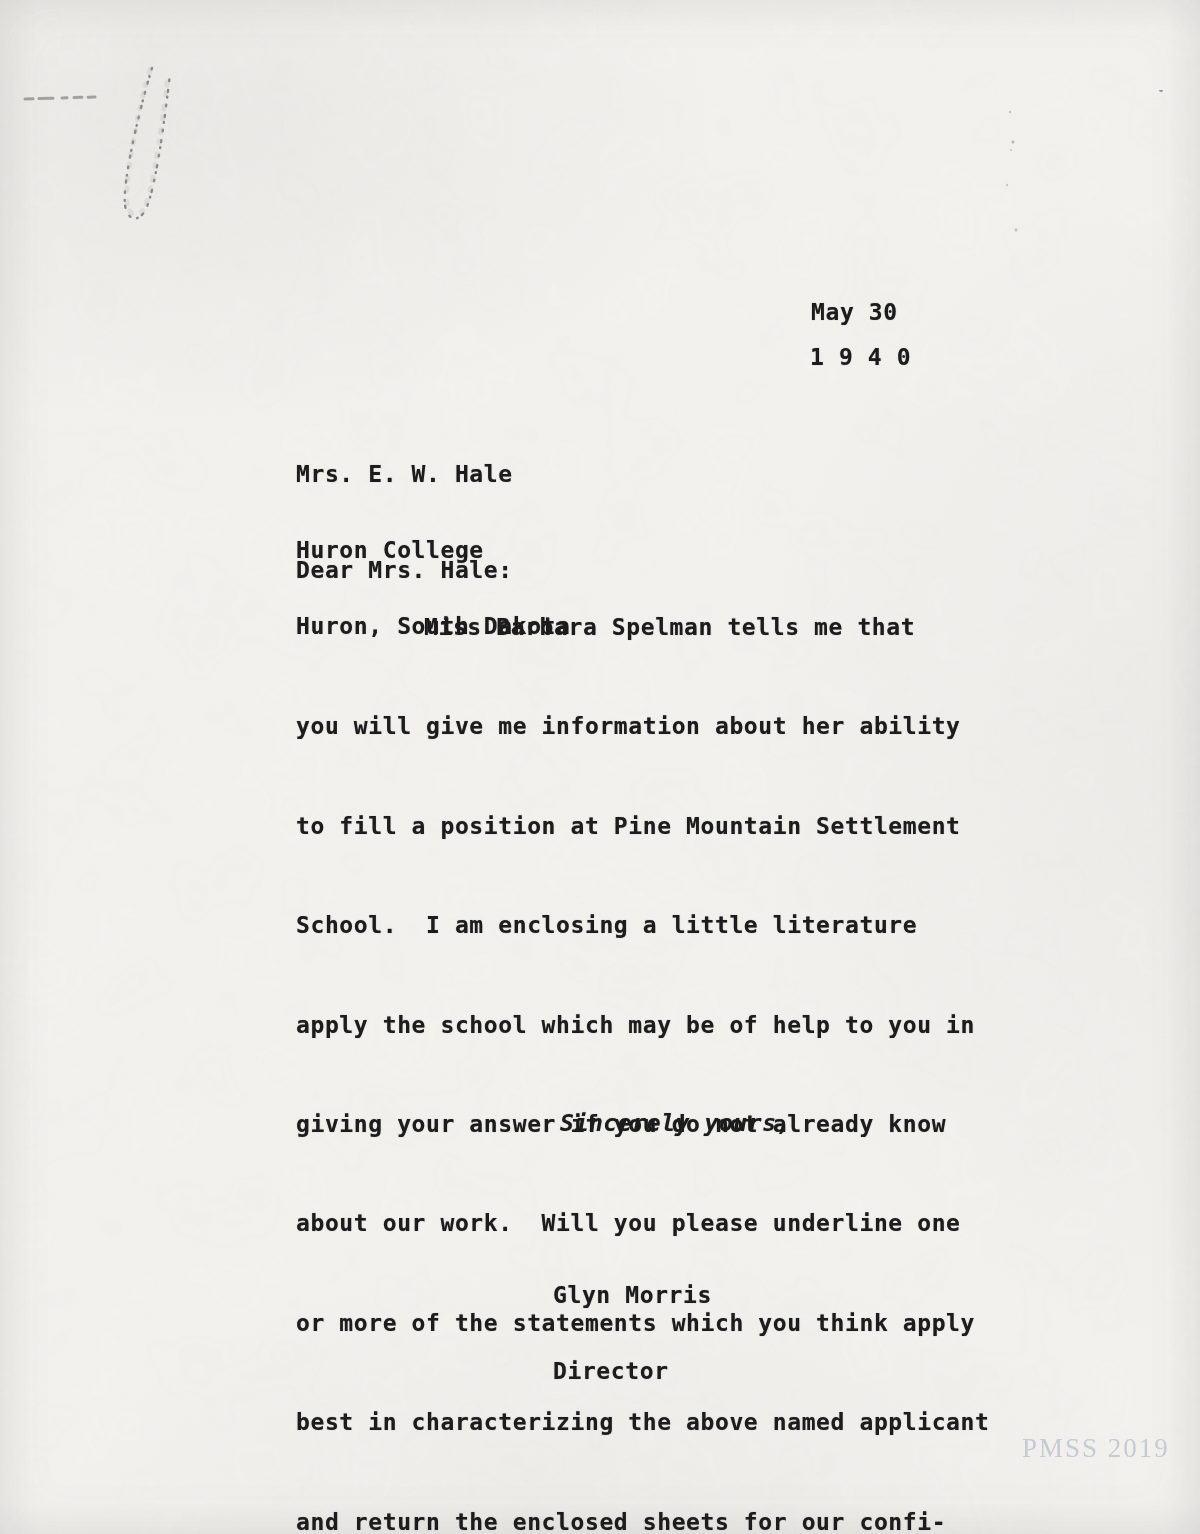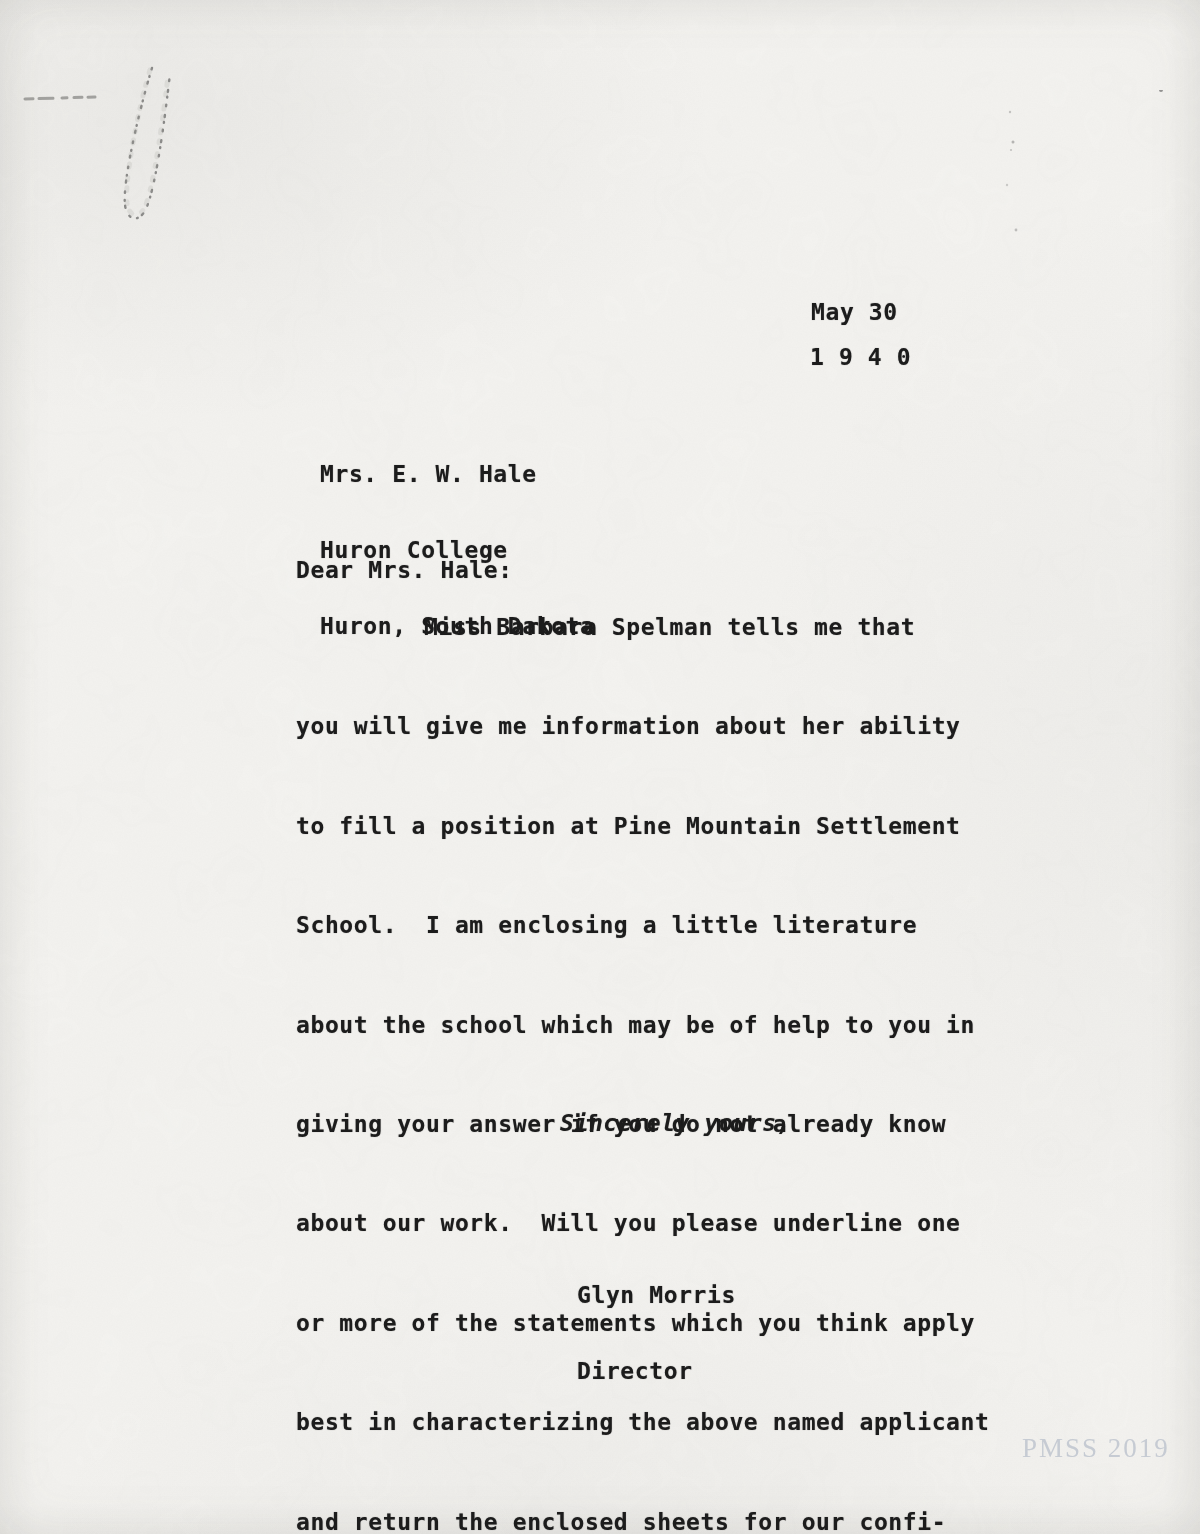--- a/index.html
+++ b/index.html
@@ -19,21 +19,21 @@
     position:absolute;
     font-family:"DejaVu Sans Mono", monospace;
     font-weight:700;
     font-size:23px;
     letter-spacing:0.6px;
     color:#1c1c1c;
     text-shadow:0 0 1px rgba(25,25,25,0.45);
     white-space:pre;
     padding-left:24px;
   }
-  .addr-block div, .sig-block div{line-height:24px;margin-left:24px;}
+  .addr-block div, .sig-block div{line-height:24px;}
   .body-block div{line-height:47.4px;}
   .body-block .indent{padding-left:128px;}
   .watermark{
     position:absolute;left:1022px;top:1433px;
     font-family:"Liberation Serif", serif;
     font-size:27px;letter-spacing:2px;
     color:#c6cbd3;
   }
   .noise{position:absolute;left:0;top:0;pointer-events:none;}
   .artifact{position:absolute;pointer-events:none;}
@@ -83,21 +83,21 @@
     <div>Huron, South Dakota</div>
   </div>
 
   <div class="tw" style="left:272px;top:509px;margin-top:48px;">Dear Mrs. Hale:</div>
 
   <div class="tw body-block" style="left:272px;top:552px;">
     <div class="indent">Miss Barbara Spelman tells me that</div>
     <div>you will give me information about her ability</div>
     <div>to fill a position at Pine Mountain Settlement</div>
     <div>School.  I am enclosing a little literature</div>
-    <div>about the school which may be of help to you in</div>
+    <div>apply the school which may be of help to you in</div>
     <div>giving your answer if you do not already know</div>
     <div>about our work.  Will you please underline one</div>
     <div>or more of the statements which you think apply</div>
     <div>best in characterizing the above named applicant</div>
     <div>and return the enclosed sheets for our confi-</div>
     
   </div>
 
   <div class="tw" style="left:536px;top:1110px;font-style:italic;">Sincerely yours,</div>
 

